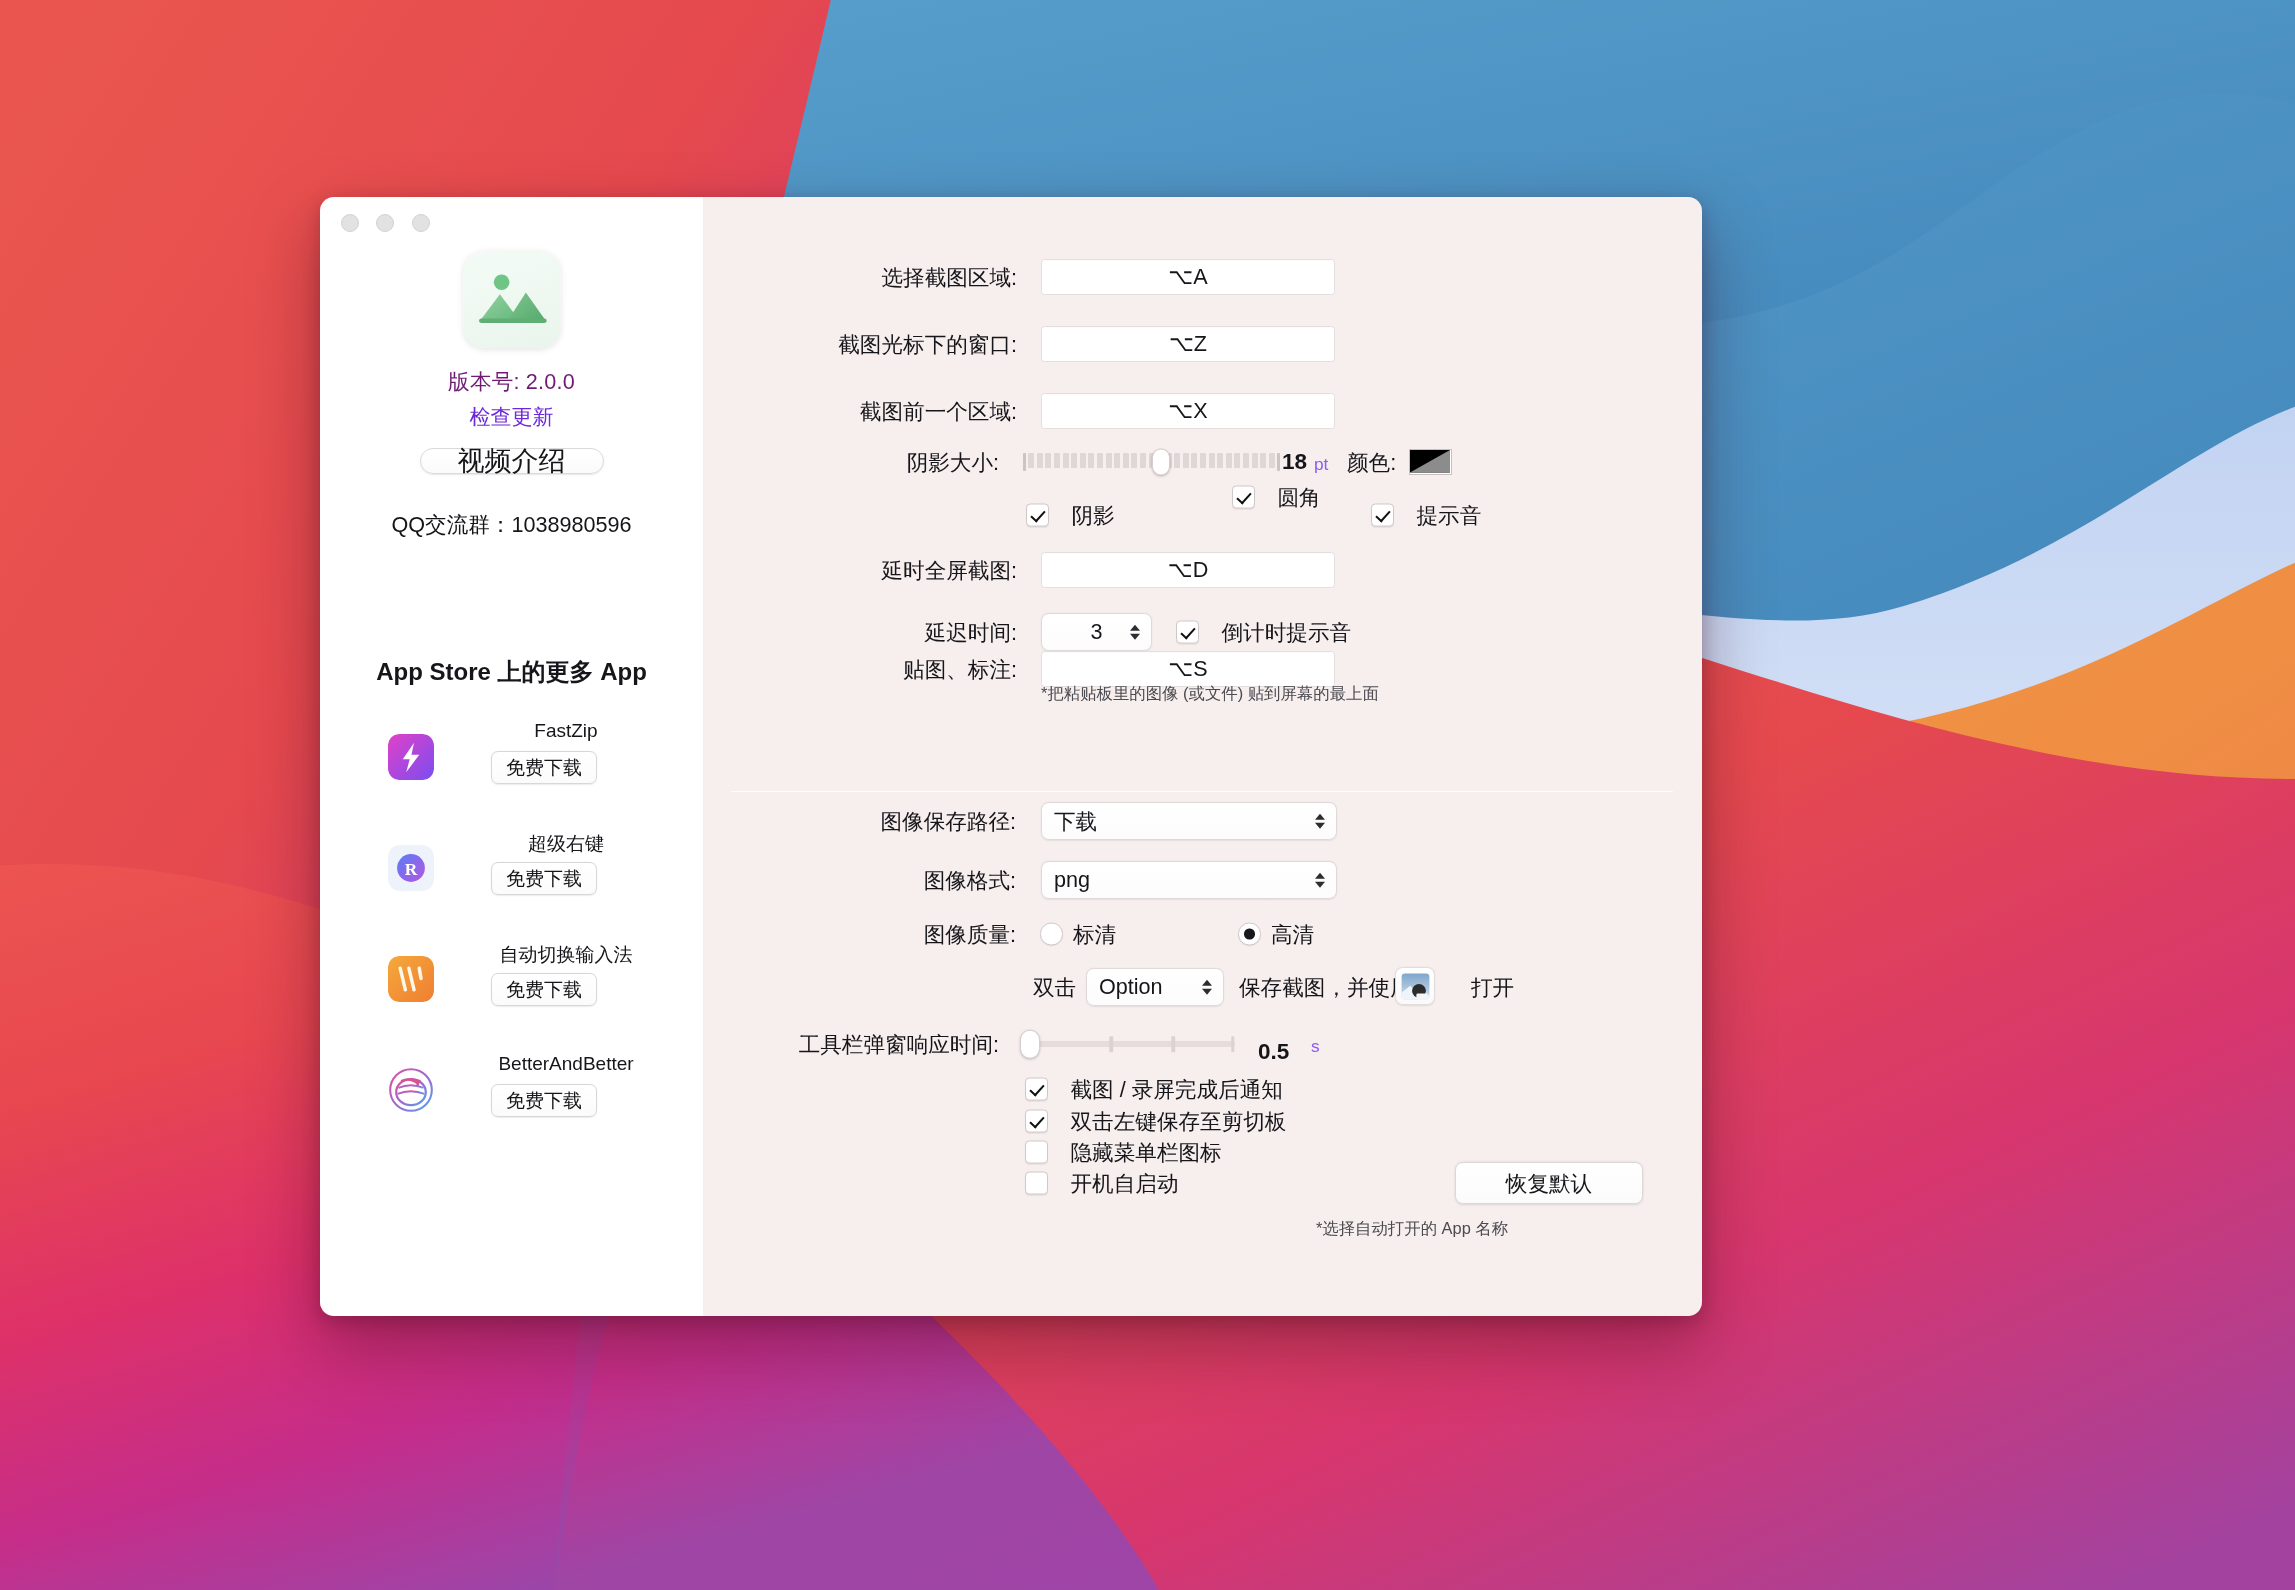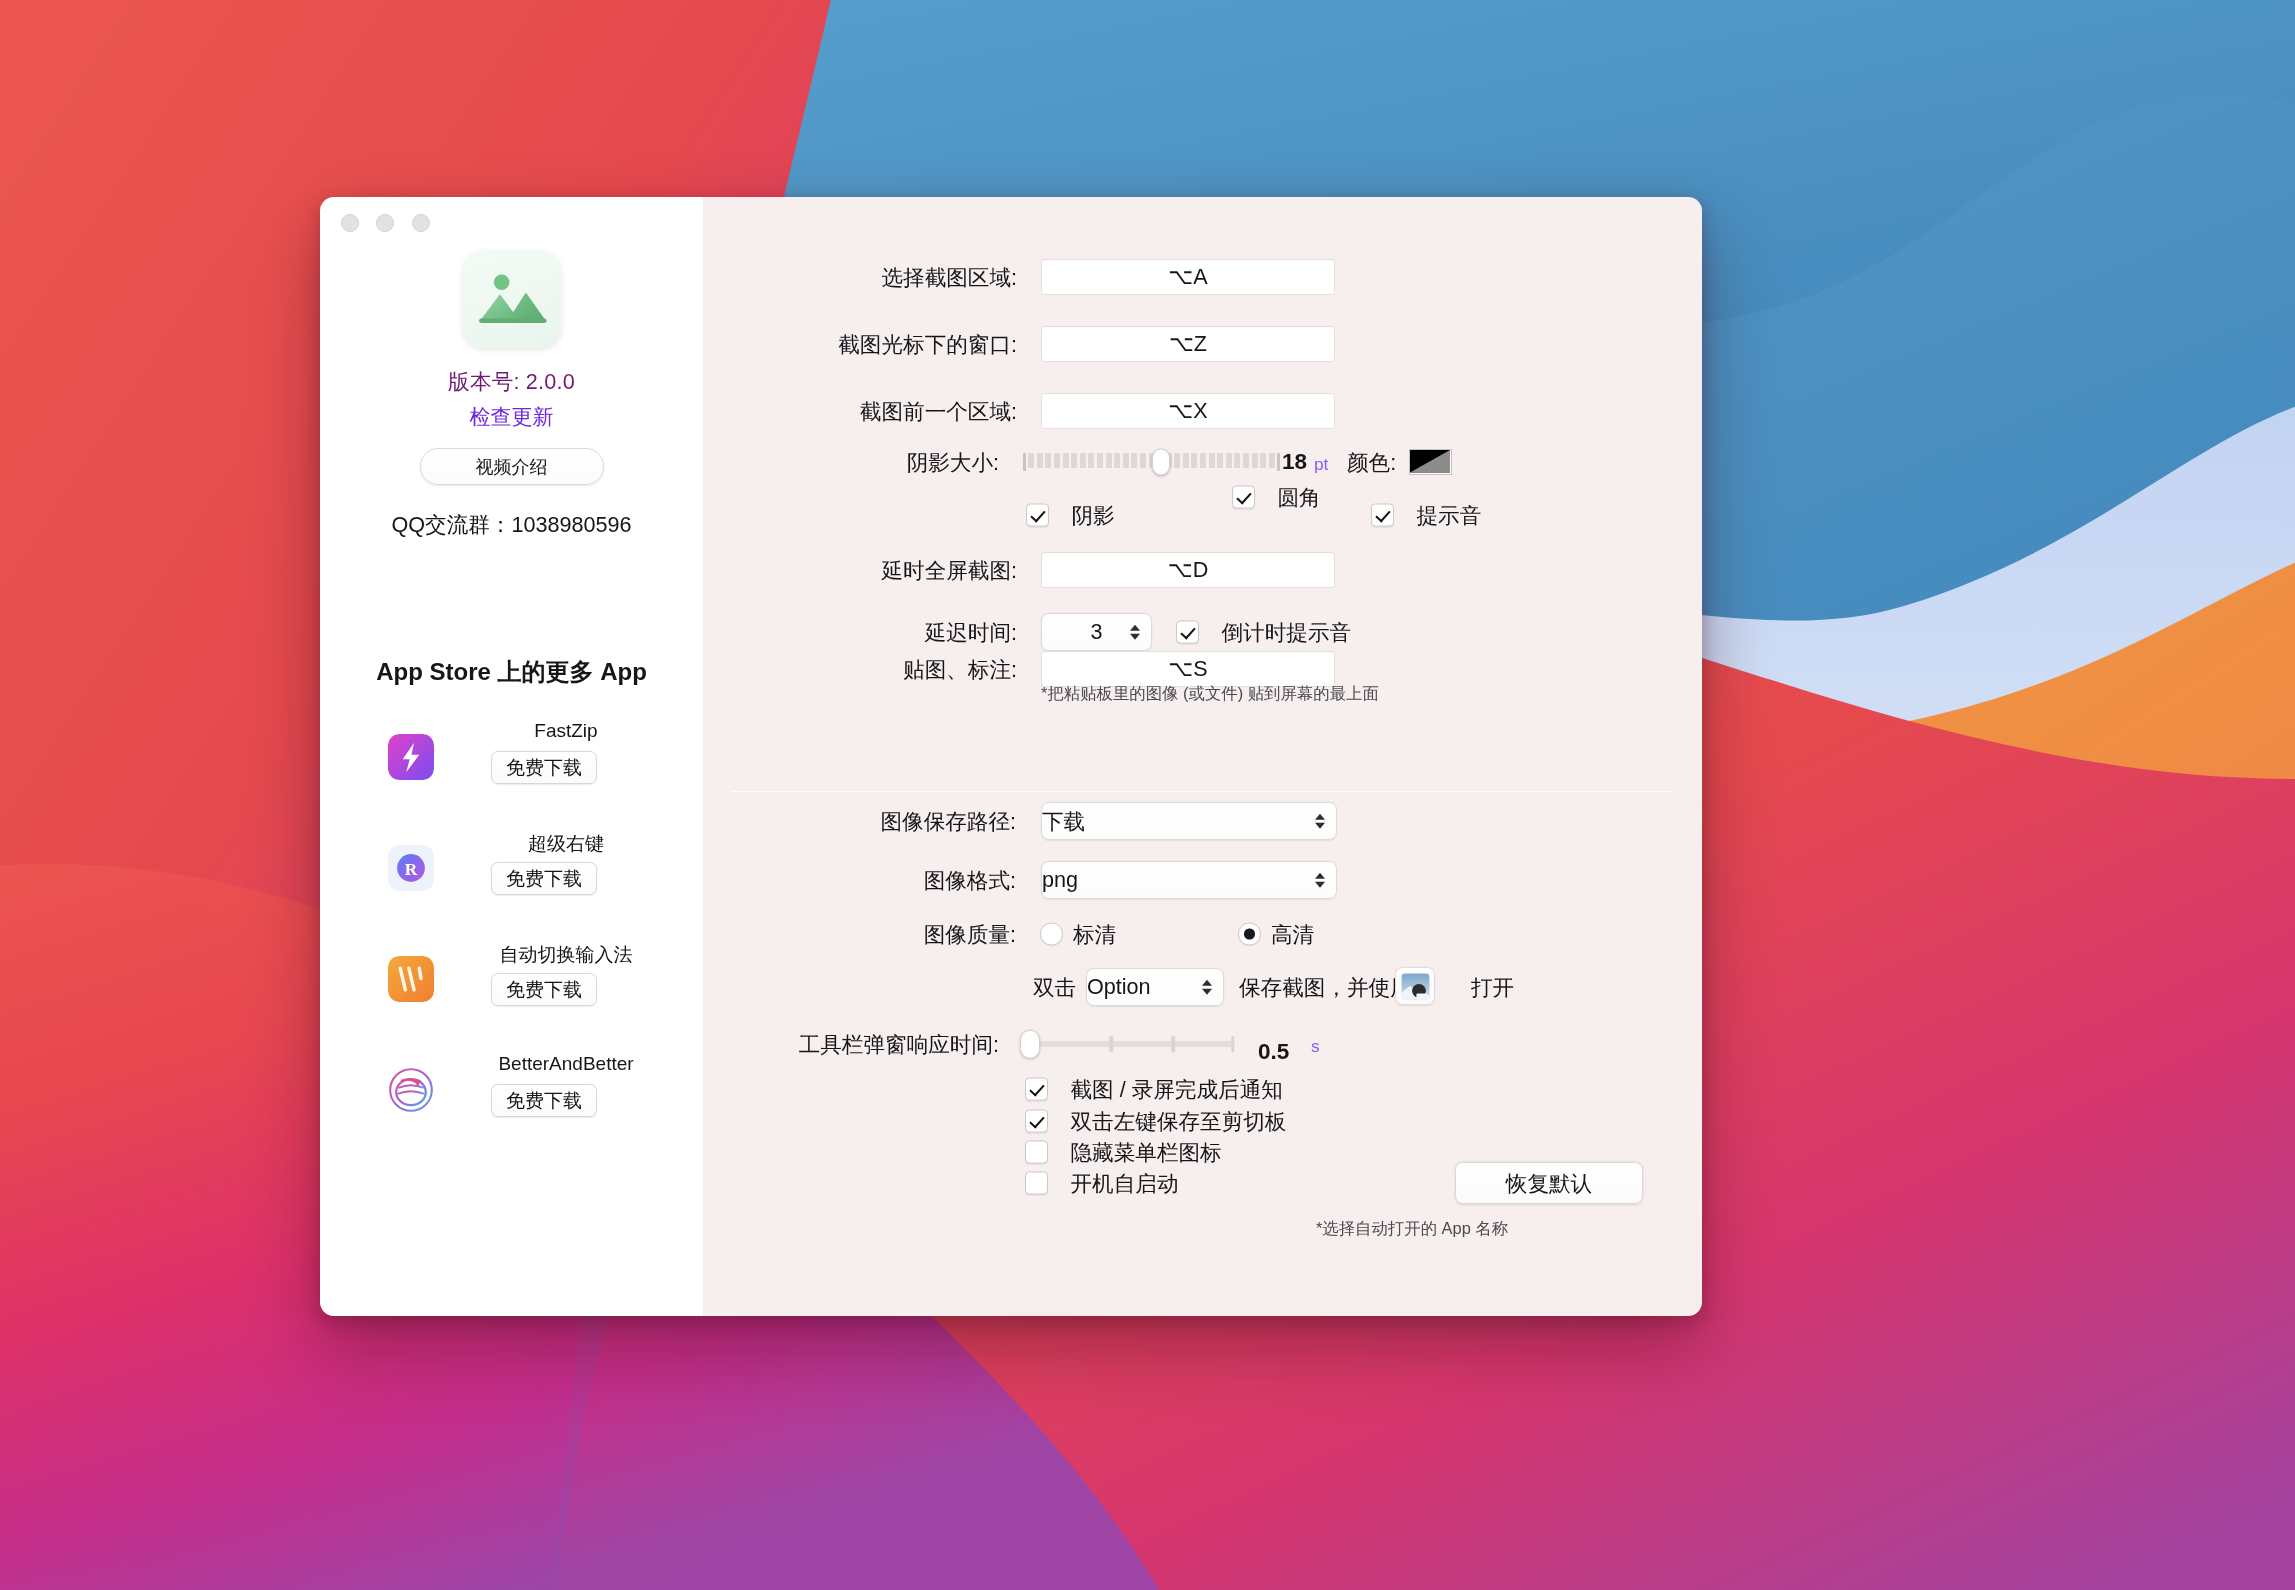--- a/index.html
+++ b/index.html
@@ -52,26 +52,26 @@
   .version {
     position: absolute; top: 170px; width: 100%; text-align: center;
     font-size: 21.6px; color: #701a75; letter-spacing: 0.2px;
   }
   .check-update {
     position: absolute; top: 206px; width: 100%; text-align: center;
     font-size: 21px; color: #6d28d9;
   }
   .video-btn {
     position: absolute; left: 50%; top: 251px; transform: translateX(-50%);
-    width: 184px; height: 37px; border-radius: 18px;
+    width: 184px; height: 26px; border-radius: 18px;
     background: linear-gradient(180deg,#ffffff,#fbfbfb);
     border: 0.9px solid #dadada;
     box-shadow: 0 0.9px 1.7px rgba(0,0,0,.10);
     display: flex; align-items: center; justify-content: center;
-    font-size: 18px; color: #16161a;
+    font-size: 27px; color: #16161a;
   }
   .qq {
     position: absolute; top: 313px; width: 100%; text-align: center;
     font-size: 21.6px; color: #16161a;
   }
   .store-title {
     position: absolute; top: 459px; width: 100%; text-align: center;
     font-size: 24px; color: #16161a; font-weight: 600;
   }
   .app-list { position: absolute; top: 518px; left: 0; width: 100%; }
@@ -111,20 +111,21 @@
     position: absolute; font-size: 16.4px; color: #4a4a50; white-space: nowrap;
   }
   .popup {
     position: absolute; height: 38px; border-radius: 7.8px;
     background: linear-gradient(180deg,#ffffff,#fcfcfc);
     border: 0.9px solid #e0d9d9;
     box-shadow: 0 0.9px 1.7px rgba(0,0,0,.08);
     display: flex; align-items: center;
     font-size: 21.6px; color: #15151a;
     transform: translateY(-50%);
+    padding-left: 12px;
   }
   .popup.center { justify-content: center; padding-left: 0; }
   .popup .arrows {
     position: absolute; right: 11.3px; top: 50%; transform: translateY(-50%);
     display: flex; flex-direction: column; align-items: center; gap: 2.6px;
     color: #2c2c31;
   }
   .arrows .up, .arrows .dn {
     width: 0; height: 0; border-left: 5.2px solid transparent; border-right: 5.2px solid transparent;
   }

